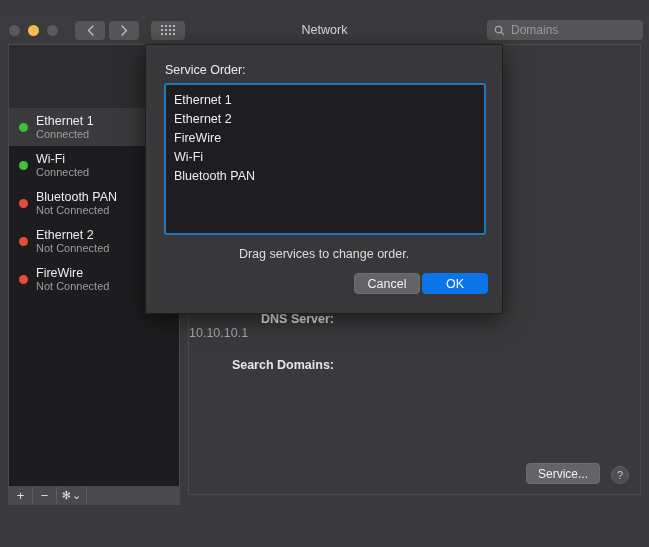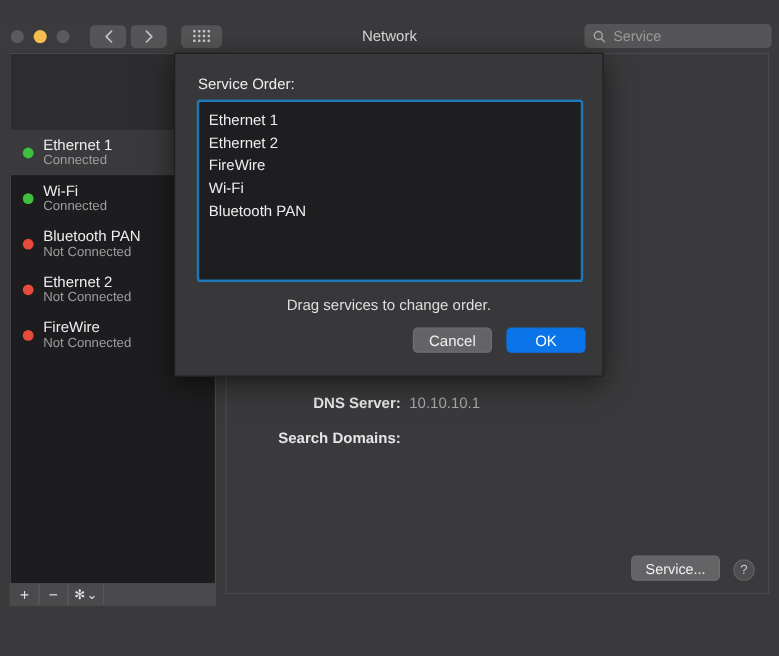--- a/index.html
+++ b/index.html
@@ -195,21 +195,21 @@
     height: 19px; line-height: 19px;
     padding-left: 3px;
   }
   .dlg-hint {
     position: absolute; left: 0; right: 0; top: 202px;
     text-align: center;
     color: #dedee0; font-size: 12.5px;
   }
   .dlg-buttons {
     position: absolute; right: 14px; top: 228px;
-    display: flex; gap: 12px;
+    display: flex; gap: 2px;
   }
   .dlg-btn {
     height: 21px; border-radius: 4px;
     font-size: 12.5px;
     display: flex; align-items: center; justify-content: center;
   }
   .dlg-btn.cancel {
     width: 66px; background: #646466; border: 1px solid #6e6e70; color: #f0f0f2;
   }
   .dlg-btn.ok {
@@ -254,21 +254,21 @@
           <i></i>
           <i></i>
       </span>
     </div>
     <div class="win-title">Network</div>
     <div class="searchbox">
       <svg width="11" height="11" viewBox="0 0 12 12">
         <circle cx="5" cy="5" r="3.6" stroke="#a8a8aa" stroke-width="1.3" fill="none"></circle>
         <line x1="7.7" y1="7.7" x2="10.6" y2="10.6" stroke="#a8a8aa" stroke-width="1.3" stroke-linecap="round"></line>
       </svg>
-      <span class="search-ph">Service</span>
+      <span class="search-ph">Domains</span>
     </div>
   </div>
 
   <div class="sidebar">
     <div class="sidebar-top-pad"></div>
     <div class="svc-list">
 
       <div class="svc-row selected">
         <span class="dot green"></span>
         <span class="svc-text">
@@ -331,21 +331,21 @@
 
     <div class="status-line">and has the IP</div>
 
     <div class="popup">
       <span class="steppers">
         <span>⌃</span>
           <span>⌄</span>
       </span>
     </div>
 
-    <div class="field-row" style="left:0; top:284px;">
+    <div class="field-row" style="left:0; top:267px;flex-direction:column;">
       <span class="field-label">DNS Server:</span>
       <span class="field-value">10.10.10.1</span>
     </div>
 
     <div class="field-row" style="left:0; top:313px;">
       <span class="field-label">Search Domains:</span>
       <span class="field-value"></span>
     </div>
 
     <div class="advanced-btn">Service...</div>

